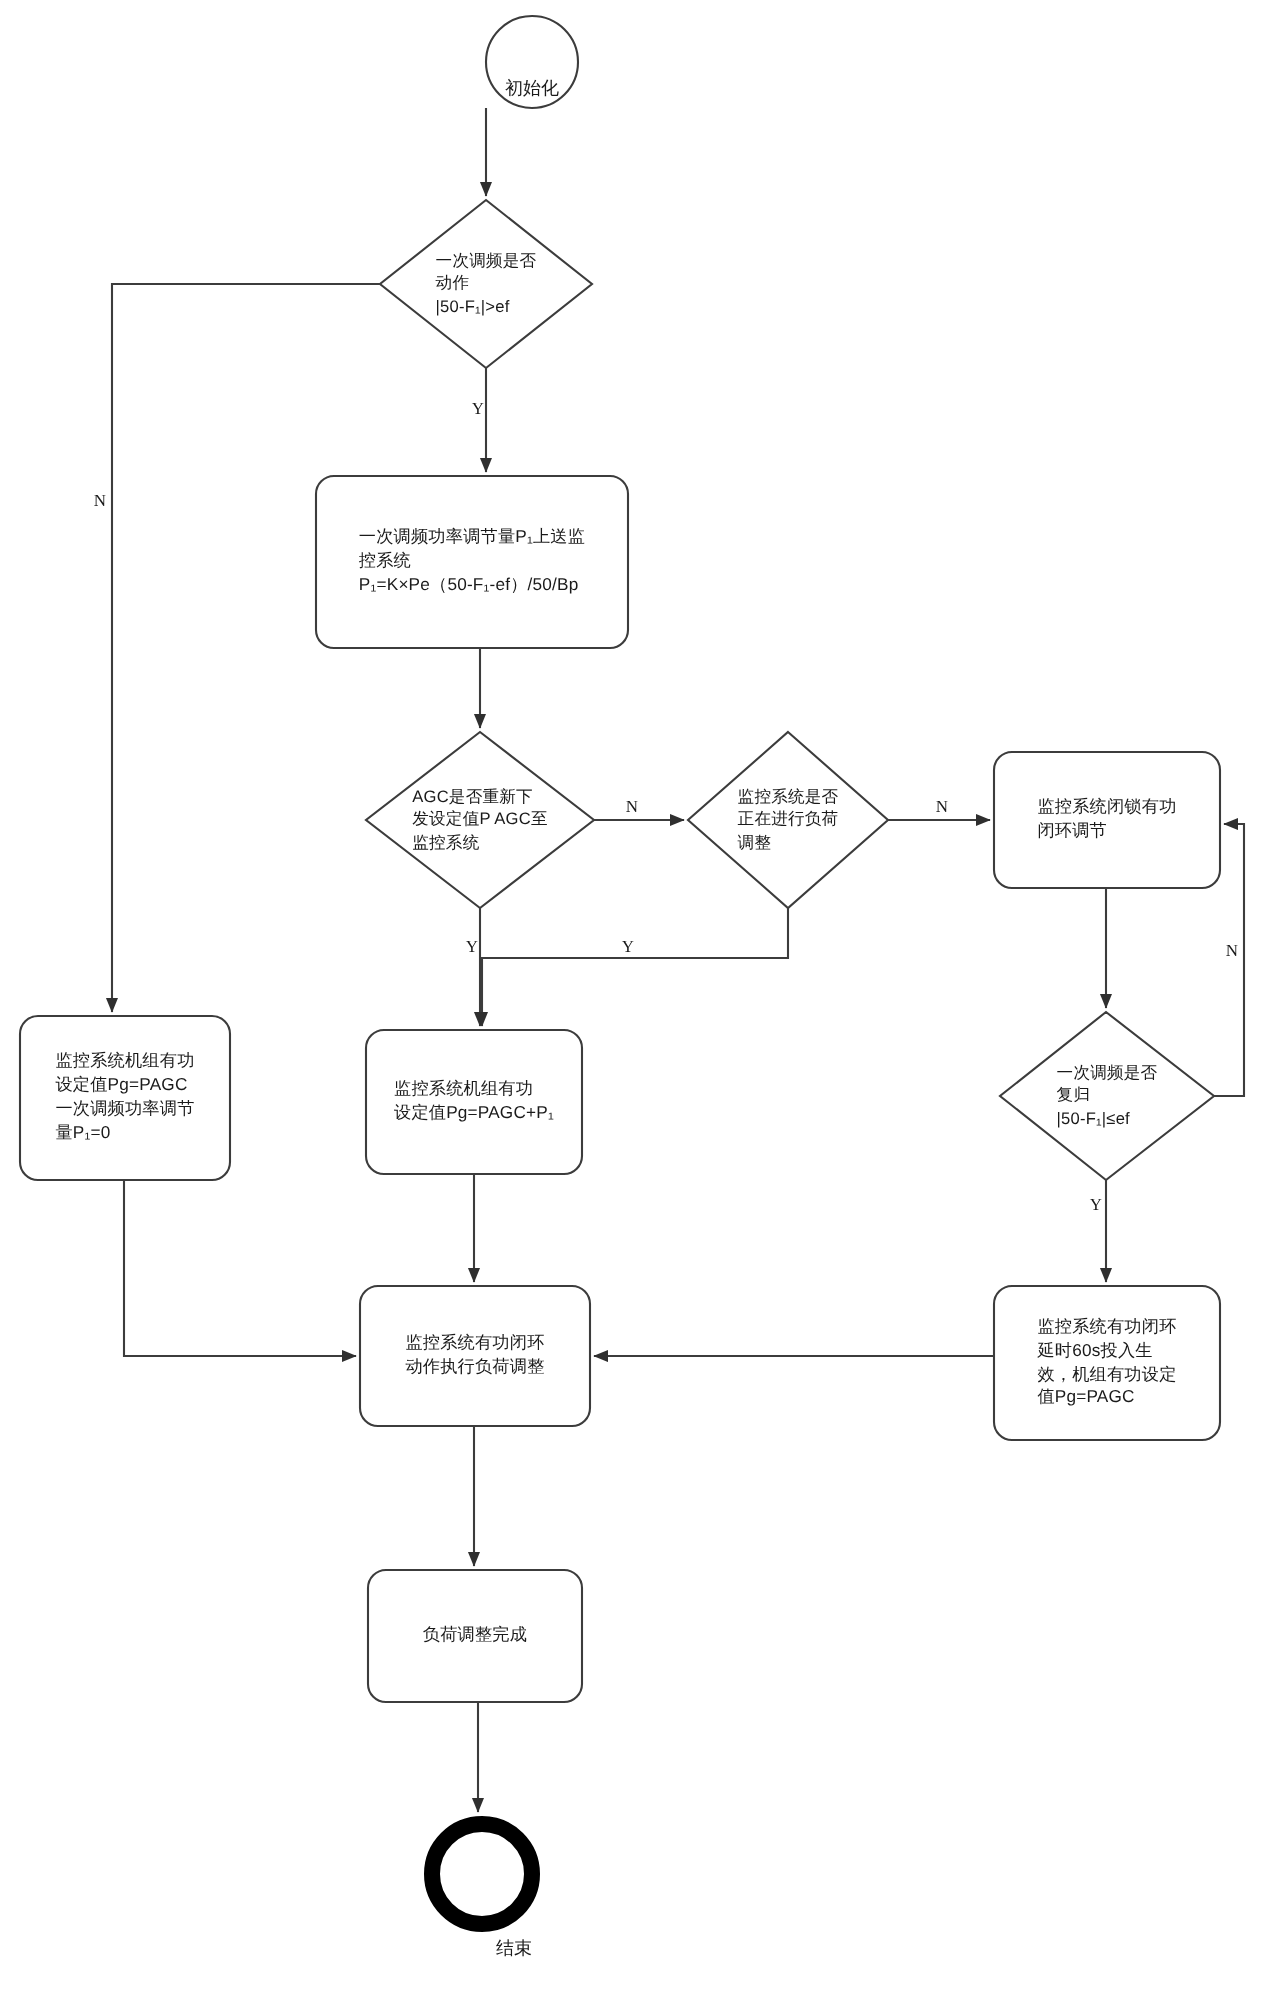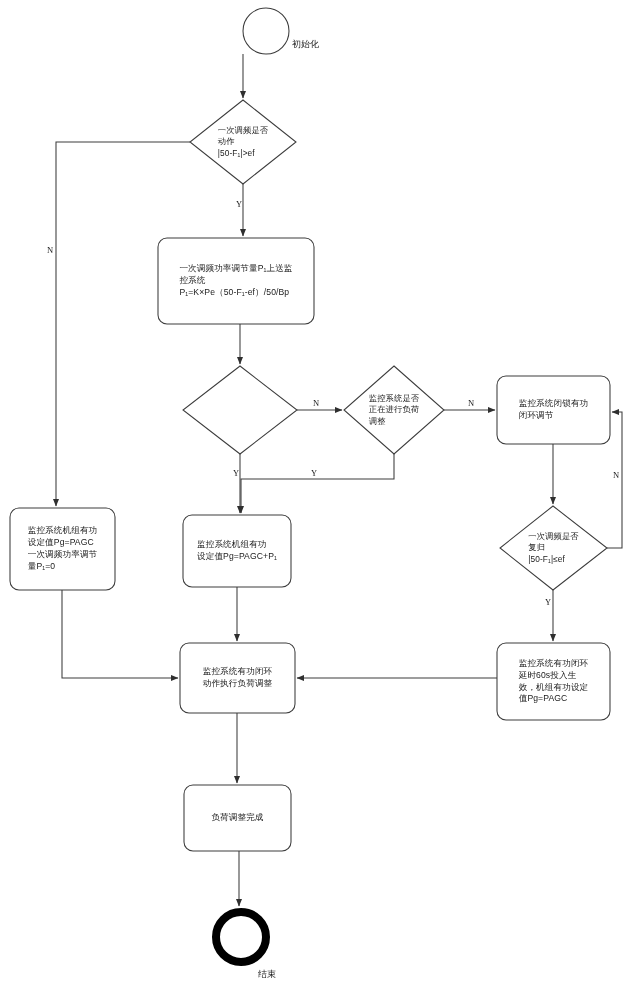--- a/index.html
+++ b/index.html
@@ -12,21 +12,21 @@
     display:flex;align-items:center;justify-content:center;
     text-align:left;
     font-size:8.6px;
     line-height:1.38;
     letter-spacing:0.1px;
     color:#1a1a1a;
     white-space:pre-line;
     pointer-events:none;
   }
   .caption{
-    position:absolute;text-align:right;font-size:9px;color:#1a1a1a;
+    position:absolute;text-align:center;font-size:9px;color:#1a1a1a;
   }
   .edgelabel{
     position:absolute;font-size:8.5px;color:#1a1a1a;text-align:center;
     font-family:"Liberation Serif","DejaVu Serif",serif;
   }
   .dia-text{font-size:8.3px;}
 </style>
 </head>
 <body>
 
@@ -91,20 +91,23 @@
   <div class="caption" style="left:213px;top:38px;width:106px;">初始化</div>
 
   <div class="nodetext dia-text" style="left:194px;top:109px;width:98px;height:66px;">一次调频是否
 动作
 |50-F₁|&gt;ef</div>
 
   <div class="nodetext" style="left:160px;top:242px;width:152px;height:78px;">一次调频功率调节量P₁上送监
 控系统
 P₁=K×Pe（50-F₁-ef）/50/Bp</div>
 
+  <div class="nodetext dia-text" style="left:188px;top:378px;width:104px;height:64px;">AGC是否重新下
+发设定值P AGC至
+监控系统</div>
 
   <div class="nodetext" style="left:499px;top:380px;width:109px;height:60px;">监控系统闭锁有功
 闭环调节</div>
 
   <div class="nodetext dia-text" style="left:347px;top:378px;width:94px;height:64px;">监控系统是否
 正在进行负荷
 调整</div>
 
   <div class="nodetext dia-text" style="left:506px;top:516px;width:95px;height:64px;">一次调频是否
 复归
@@ -121,21 +124,21 @@
   <div class="nodetext" style="left:499px;top:646px;width:109px;height:71px;">监控系统有功闭环
 延时60s投入生
 效，机组有功设定
 值Pg=PAGC</div>
 
   <div class="nodetext" style="left:182px;top:646px;width:111px;height:64px;">监控系统有功闭环
 动作执行负荷调整</div>
 
   <div class="nodetext" style="left:186px;top:788px;width:103px;height:60px;">负荷调整完成</div>
 
-  <div class="caption" style="left:206px;top:968px;width:70px;">结束</div>
+  <div class="caption" style="left:222px;top:968px;width:70px;">结束</div>
 
   <div class="edgelabel" style="left:43px;top:245px;width:14px;">N</div>
   <div class="edgelabel" style="left:232px;top:199px;width:14px;">Y</div>
   <div class="edgelabel" style="left:309px;top:398px;width:14px;">N</div>
   <div class="edgelabel" style="left:229px;top:468px;width:14px;">Y</div>
   <div class="edgelabel" style="left:464px;top:398px;width:14px;">N</div>
   <div class="edgelabel" style="left:307px;top:468px;width:14px;">Y</div>
   <div class="edgelabel" style="left:609px;top:470px;width:14px;">N</div>
   <div class="edgelabel" style="left:541px;top:597px;width:14px;">Y</div>
 

